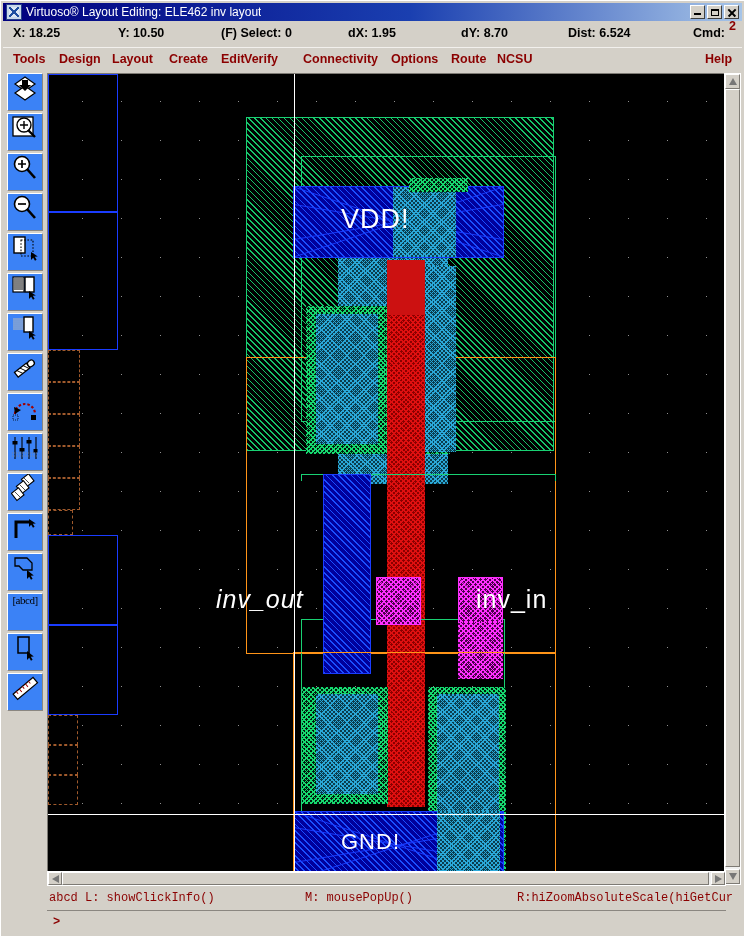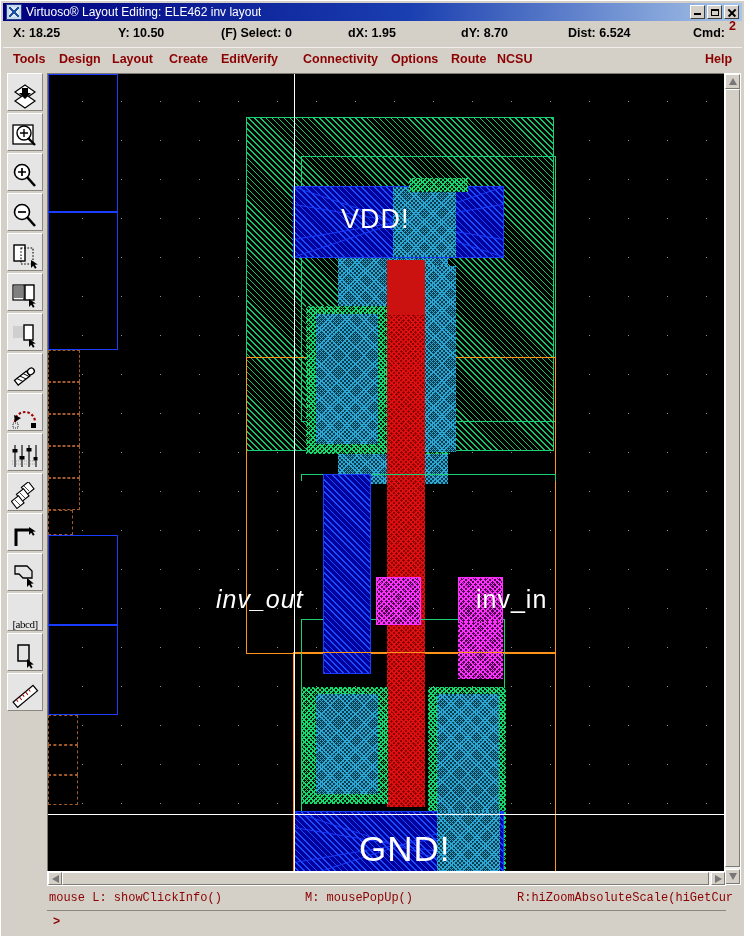--- a/index.html
+++ b/index.html
@@ -45,23 +45,23 @@
 
   
   .menubar{position:absolute;left:2px;top:46px;width:739px;height:23px;
     background:#d4d0c8;border-top:1px solid #f2f0ed;}
   .menubar .mitem{position:absolute;top:3px;color:#8b0000;font-weight:bold;
     font-size:12.5px;white-space:nowrap;padding:1px 2px;cursor:default;}
 
   
   .toolbar{position:absolute;left:3px;top:72px;width:42px;height:803px;
     background:#d4d0c8;}
-  .tbtn{position:absolute;left:3px;width:36px;height:38px;background:#e5e5e5;
+  .tbtn{position:absolute;left:3px;width:36px;height:38px;background:#3b82f6;
     border:1px solid #ffffff;border-right-color:#8a8680;border-bottom-color:#8a8680;
-    box-sizing:border-box;display:flex;align-items:flex-end;justify-content:center;}
+    box-sizing:border-box;display:flex;align-items:flex-start;justify-content:center;}
   .tbtn svg{display:block;}
   .tbtn .abcd{font-family:"Liberation Serif",serif;font-size:11px;color:#000;letter-spacing:-0.5px;}
 
   
   .canvaswrap{position:absolute;left:46px;top:72px;width:679px;height:812px;
     border:1px solid #7d7a74;box-sizing:border-box;background:#000;overflow:hidden;}
   .canvas{position:absolute;left:0;top:0;width:677px;height:732px;background:#000;
     background-image:radial-gradient(#8f8f8f 0.6px, transparent 0.7px);
     background-size:39px 39px;background-position:15px 8px;}
   .lay{position:absolute;box-sizing:border-box;}
@@ -392,21 +392,21 @@
       <div class="contact" style="left:284px;top:655px;width:28px;height:28px;"></div>
       <div class="contact" style="left:404px;top:655px;width:28px;height:28px;"></div>
 
       <div class="lay metal1" style="left:245px;top:737px;width:211px;height:70px;">
         <svg class="metal-x" viewBox="0 0 211 70" preserveAspectRatio="none">
           <path d="M0 0 L211 70 M0 70 L211 0 M0 16 L211 52 M0 52 L211 16" stroke="#1a3cff" stroke-width="1" fill="none"></path>
         </svg>
       </div>
       <div class="lay active" style="left:389px;top:737px;width:63px;height:70px;"></div>
       <div class="contact" style="left:406px;top:760px;width:28px;height:28px;"></div>
-      <div class="lbl" style="left:311px;top:755px;font-size:35px;">GND!</div>
+      <div class="lbl" style="left:293px;top:755px;font-size:22px;">GND!</div>
       <div class="lay nselect" style="left:389px;top:805px;width:63px;height:18px;"></div>
 
       <div class="prbound" style="left:245px;top:578px;width:261px;height:274px;"></div>
 
       <div class="ruler-v" style="left:246px;top:0px;height:810px;"></div>
       <div class="ruler-h" style="left:0px;top:740px;width:677px;"></div>
     </div>
   </div>
 
   <div class="vscroll">
@@ -433,20 +433,20 @@
     <div class="sb-track" style="left:14px;top:0;right:14px;height:13px;width:649px;"></div>
     <div class="sb-thumb" style="left:14px;top:0;width:647px;height:13px;"></div>
     <div class="sbtn" style="right:0;top:0;width:14px;height:13px;">
       <svg width="7" height="8" viewBox="0 0 7 8">
           <path d="M7 4 L0 0 L0 8 Z" fill="#777"></path>
         </svg>
     </div>
   </div>
 
   <div class="statusline">
-    <span style="left:2px">mouse L: showClickInfo()</span>
+    <span style="left:2px">abcd L: showClickInfo()</span>
     <span style="left:258px">M: mousePopUp()</span>
     <span style="left:470px">R:hiZoomAbsoluteScale(hiGetCur</span>
   </div>
 
   <div class="prompt">&gt;</div>
 
 </div>
 
 </body></html>

